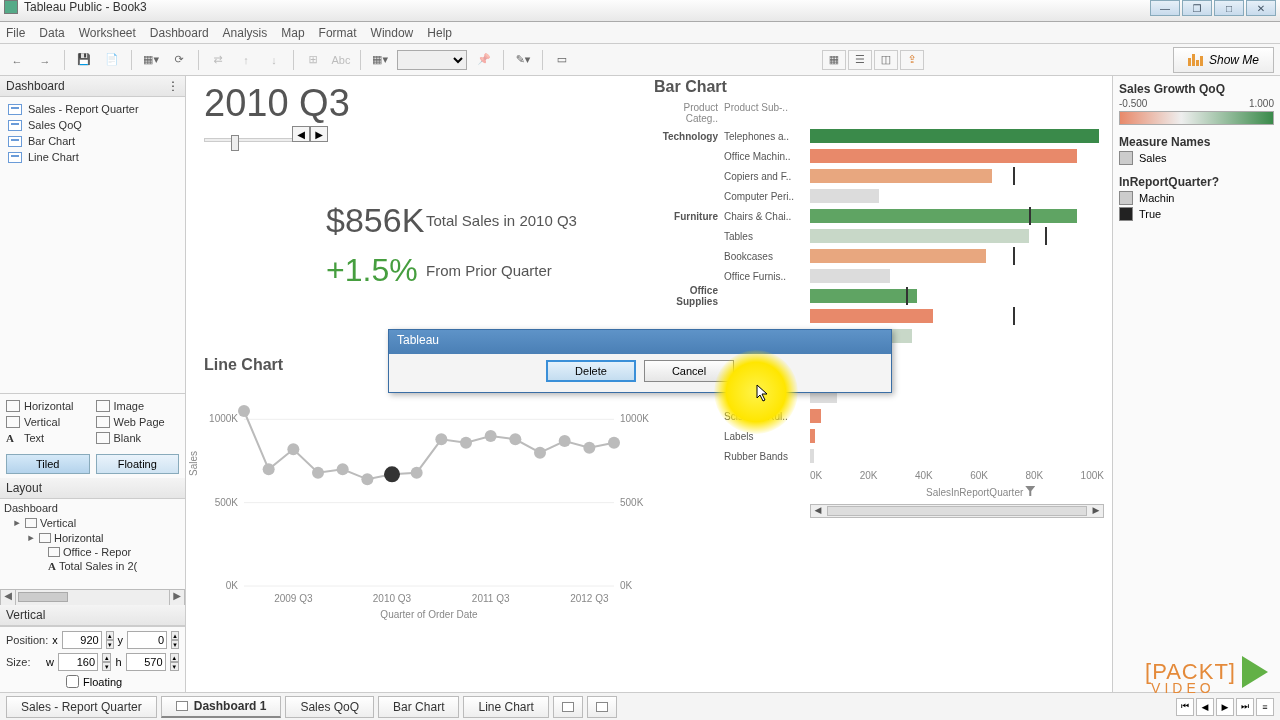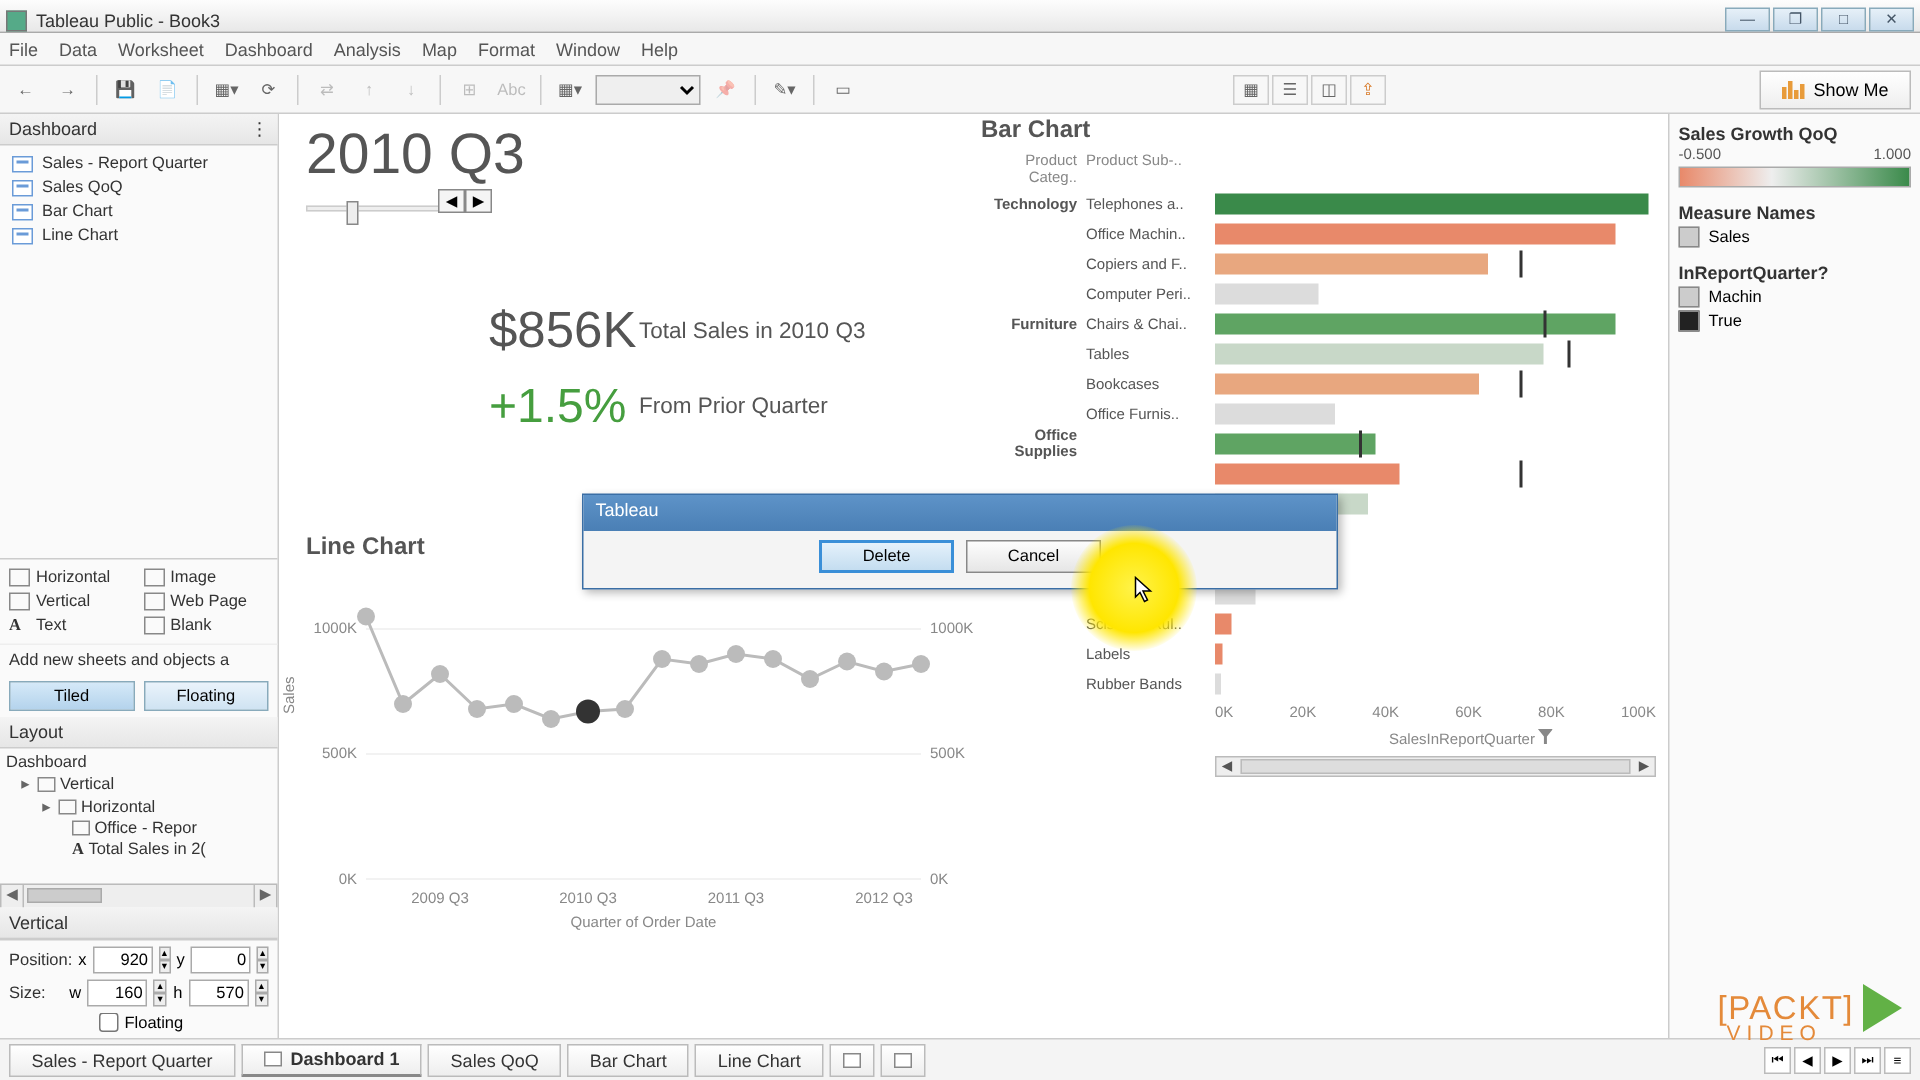--- a/index.html
+++ b/index.html
@@ -1,34 +1,34 @@
 <!DOCTYPE html>
 <html><head>
 <meta charset="utf-8">
 <style>
 * { margin: 0; padding: 0; box-sizing: border-box; font-family: "Segoe UI", Tahoma, sans-serif; }
 body { width: 1280px; height: 720px; overflow: hidden; background: #fff; font-size: 11px; position: relative; }
 
 
-.titlebar { height: 22px; background: linear-gradient(#fdfdfd,#e8e8e8); border-bottom: 1px solid #aaa; display: flex; align-items: flex-end; padding: 0 4px; }
+.titlebar { height: 22px; background: linear-gradient(#fdfdfd,#e8e8e8); border-bottom: 1px solid #aaa; display: flex; align-items: flex-start; padding: 0 4px; }
 .titlebar .app-icon { width: 14px; height: 14px; background: #5a8; border: 1px solid #777; margin-right: 6px; }
 .titlebar .title { flex: 1; color: #333; font-size: 12px; }
 .window-controls { display: flex; gap: 2px; }
 .window-controls .btn { width: 30px; height: 16px; border: 1px solid #8ab; background: linear-gradient(#e6f0f8,#c8dbec); display:flex;align-items:center;justify-content:center; font-size:10px; color:#456;}
 
 
 .menubar { height: 22px; background: #f7f7f7; border-bottom: 1px solid #ccc; display: flex; align-items: center; padding: 0 6px; gap: 14px; color: #555; font-size: 12px;}
 .menubar span { cursor: default; }
 
 
 .toolbar { height: 32px; background: #f7f7f7; border-bottom: 1px solid #ccc; display: flex; align-items: center; padding: 0 6px; gap: 6px; }
 .tbtn { width: 22px; height: 22px; display:flex;align-items:center;justify-content:center; color:#666; border:1px solid transparent;}
 .tsep { width:1px; height:20px; background:#ccc; margin:0 2px;}
 .toolbar select { height:20px; width:70px; border:1px solid #aaa; font-size:11px;}
-.showme { margin-left:auto; height:26px; border:1px solid #bbb; background:linear-gradient(#fff,#eee); padding:0 14px; display:flex;align-items:center; gap:6px; font-size:12px;}
+.showme { margin-left:auto; height:26px; border:1px solid #bbb; background:linear-gradient(#fff,#eee); padding:0 14px; display:flex;align-items:center; gap:6px; font-size:12px;font-style:italic;}
 .showme .bars { display:inline-flex; gap:1px; align-items:flex-end;}
 .showme .bars span{width:3px;background:#e89b3a;}
 .toolbar-right-icons{display:flex;gap:2px;margin-left:8px;}
 .toolbar-right-icons .tbtn{border:1px solid #ccc;width:24px;height:20px;}
 
 
 .main { display:flex; height: calc(720px - 22px - 22px - 32px - 28px); }
 
 
 .sidebar { width: 186px; border-right: 1px solid #ccc; display:flex; flex-direction:column; background:#fafafa;}
@@ -252,21 +252,20 @@
         </div>
       <div class="obj-item">
           <span style="font-weight:bold;font-family:serif;width:14px">A</span>
           <span>Text</span>
         </div>
       <div class="obj-item">
           <span class="obj-icon"></span>
           <span>Blank</span>
         </div>
     </div>
-    <div class="add-label">Add new sheets and objects a</div>
     <div class="mode-buttons">
       <button class="mode-btn active">Tiled</button>
       <button class="mode-btn">Floating</button>
     </div>
     <div class="panel-header">Layout</div>
     <div class="layout-tree" style="height:90px">
       <div class="tree-row">
           <span>Dashboard</span>
         </div>
       <div class="tree-row" style="padding-left:8px">

